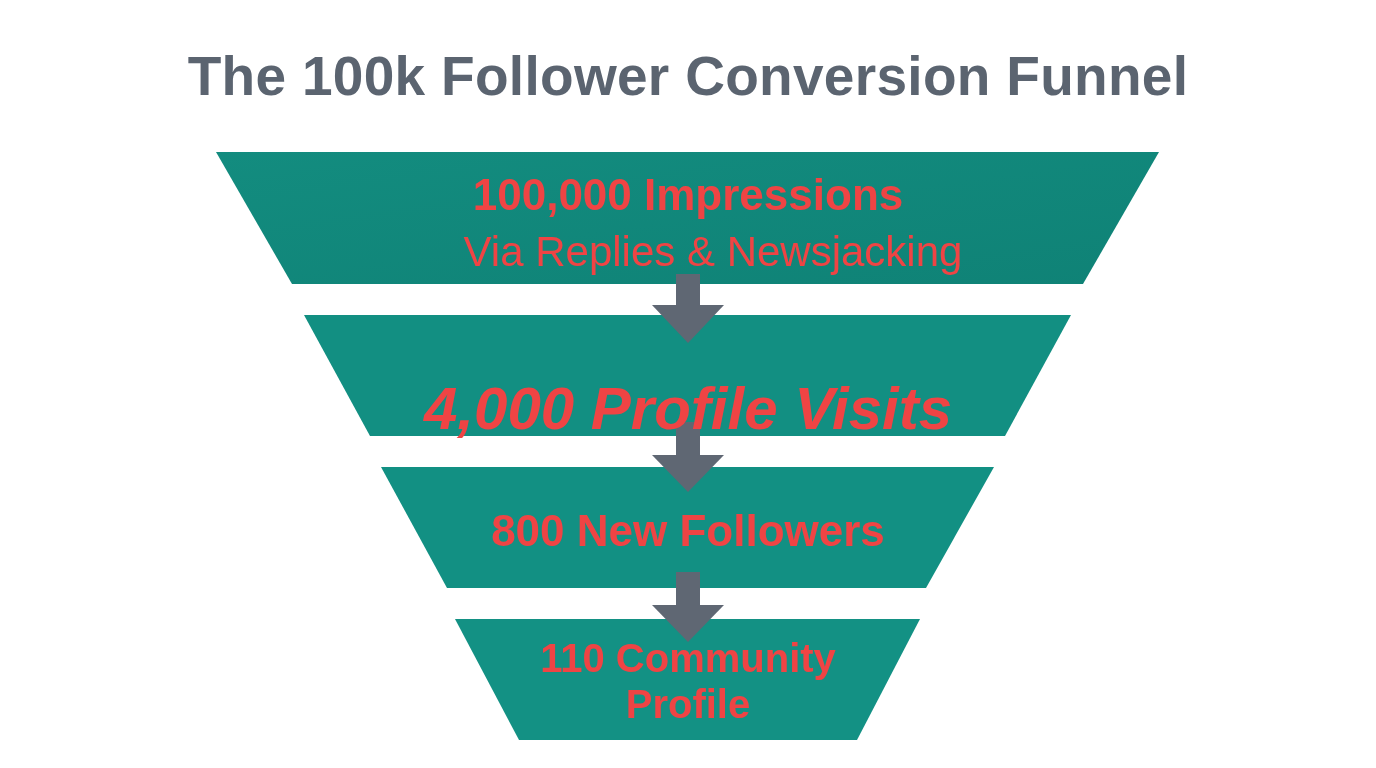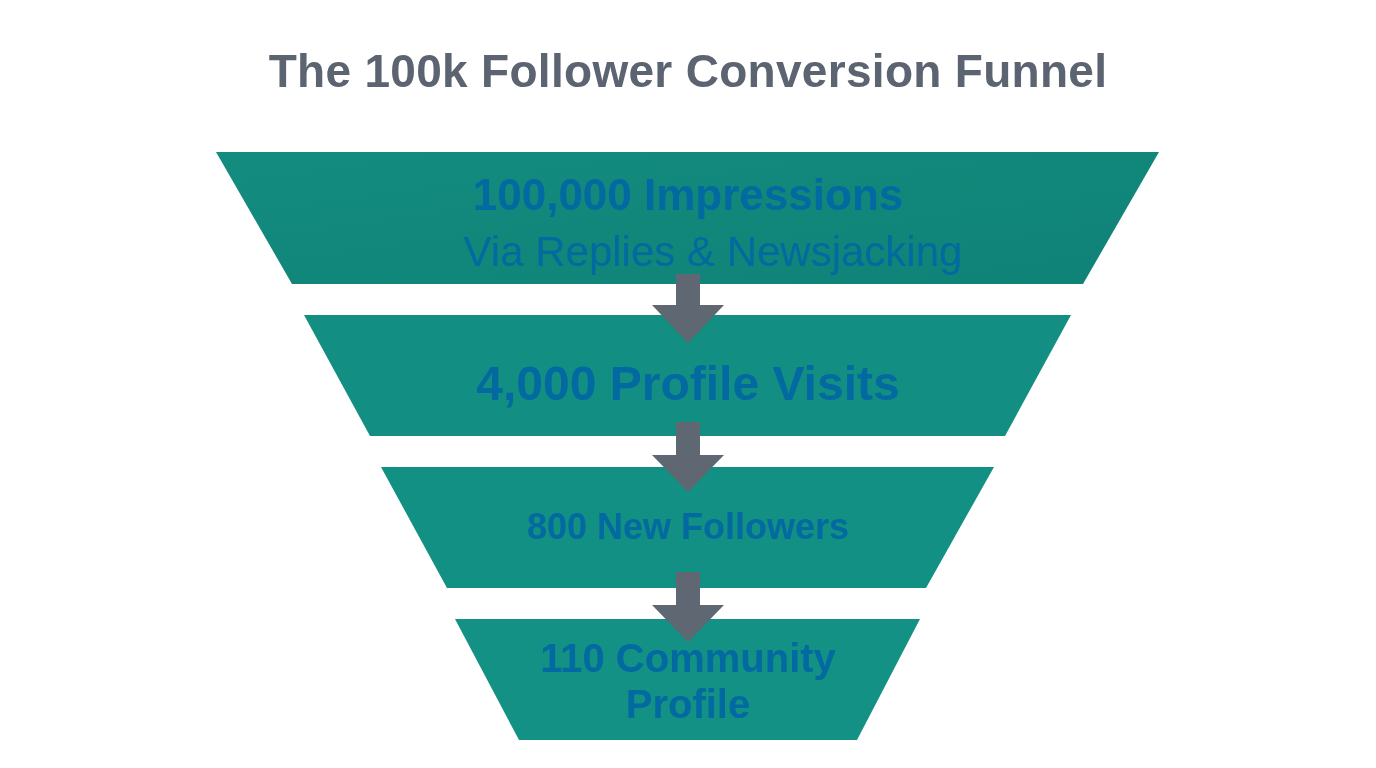--- a/index.html
+++ b/index.html
@@ -1,21 +1,21 @@
 <!DOCTYPE html>
 <html><head>
 <meta charset="utf-8">
 <style>
   html, body { margin:0; padding:0; }
   body { width:1376px; height:768px; background:#ffffff; position:relative; overflow:hidden;
          font-family:"Liberation Sans", "DejaVu Sans", sans-serif; }
   .title { position:absolute; left:0; top:44px; width:1376px; text-align:center;
-           font-size:46px; font-weight:700; color:#5b6470; letter-spacing:0.3px; }
+           font-size:55px; font-weight:700; color:#5b6470; letter-spacing:0.3px; }
   svg.funnel { position:absolute; left:0; top:0; }
-  .label { position:absolute; left:0; width:1376px; text-align:center; color:#0369a1; font-weight:700; }
+  .label { position:absolute; left:0; width:1376px; text-align:center; color:#ef4444; font-weight:700; }
   .sub { font-weight:400; }
 </style>
 </head>
 <body>
 
 <div class="title">The 100k Follower Conversion Funnel</div>
 
 <svg class="funnel" width="1376" height="768" viewBox="0 0 1376 768">
   <defs>
     <linearGradient id="g1" x1="0" y1="0" x2="1" y2="1">
@@ -37,16 +37,16 @@
     <polygon points="652,455 724,455 688,492"></polygon>
   </g>
   <g fill="#5f6773">
     <rect x="676" y="572" width="24" height="34"></rect>
     <polygon points="652,605 724,605 688,642"></polygon>
   </g>
 </svg>
 
 <div class="label" style="top:170px;font-size:44px;">100,000 Impressions</div>
 <div class="label sub" style="top:228px;font-size:42px;padding-left:25px;">Via Replies &amp; Newsjacking</div>
-<div class="label" style="top:356px;font-size:48px;">4,000 Profile Visits</div>
-<div class="label" style="top:506px;font-size:36px;">800 New Followers</div>
+<div class="label" style="top:374px;font-size:60px;font-style:italic;">4,000 Profile Visits</div>
+<div class="label" style="top:506px;font-size:44px;">800 New Followers</div>
 <div class="label" style="top:636px;font-size:40px;">110 Community</div>
 <div class="label" style="top:682px;font-size:40px;">Profile</div>
 
 </body></html>

